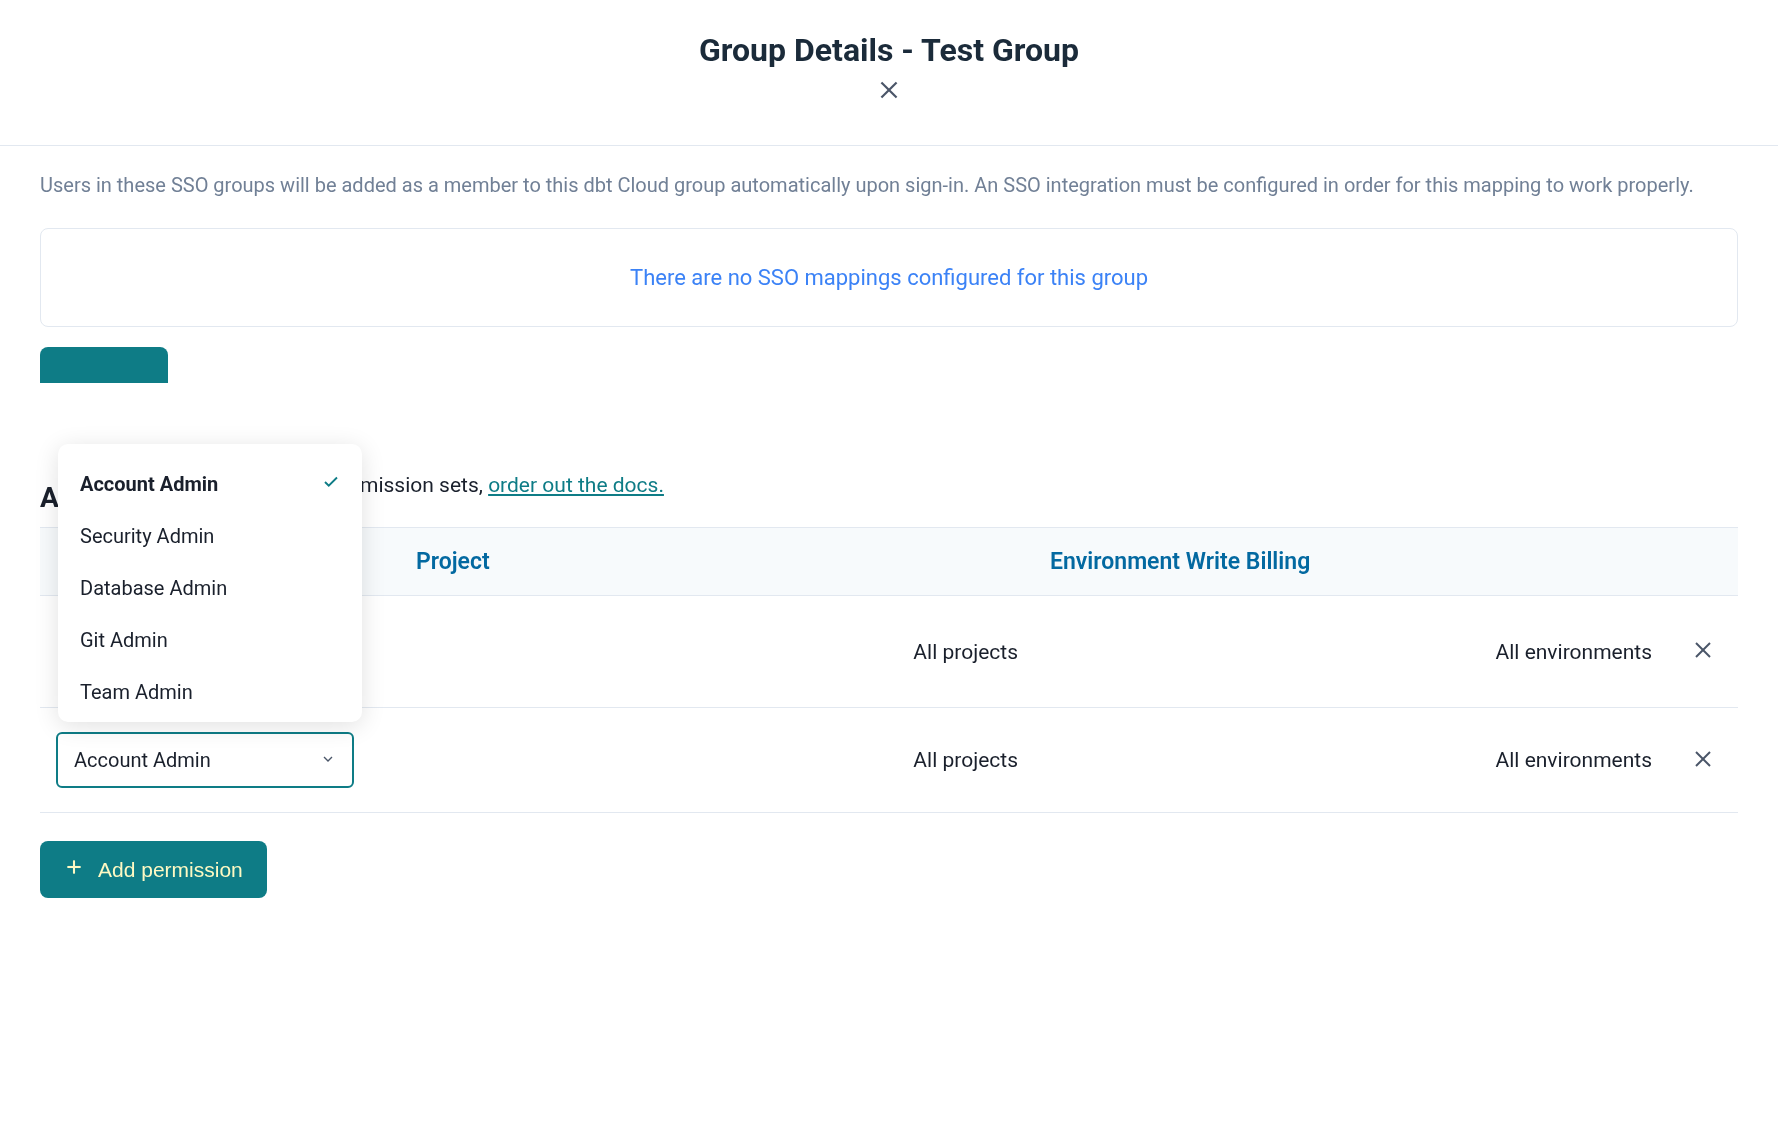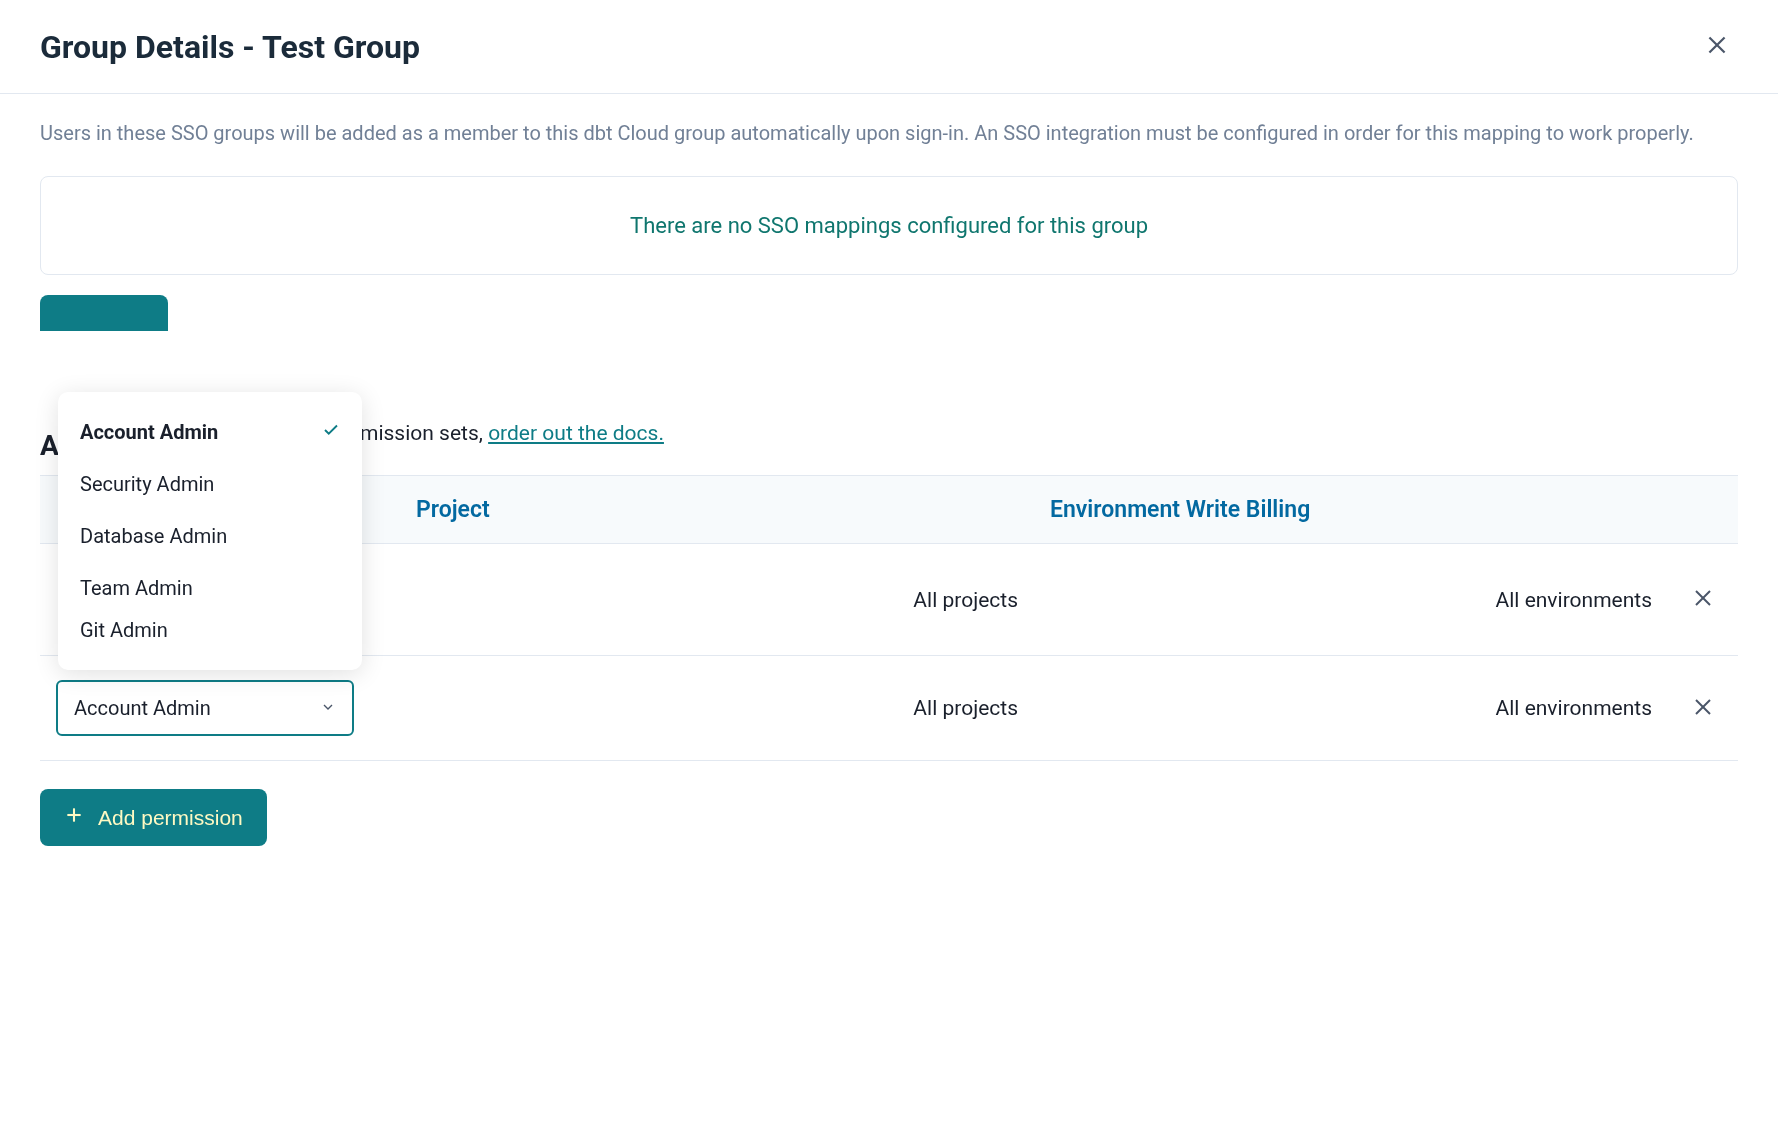--- a/index.html
+++ b/index.html
@@ -1,24 +1,24 @@
 <!DOCTYPE html>
 <html><head>
   <meta charset="utf-8">
   <style>
     * { margin: 0; padding: 0; box-sizing: border-box; }
     body { font-family: -apple-system, BlinkMacSystemFont, "Segoe UI", Roboto, sans-serif; color: #1a202c; background: #fff; }
     .modal { width: 100%; max-width: 1778px; }
-    .modal-header { display: flex; justify-content: space-between; align-items: center; padding: 24px 40px; border-bottom: 1px solid #e2e8f0; }
+    .modal-header { display: flex; justify-content: space-between; align-items: center; padding: 31px 40px; border-bottom: 1px solid #e2e8f0; flex-direction: column; }
     .modal-title { font-size: 32px; font-weight: 700; color: #1b2b3a; }
     .close-btn { background: none; border: none; cursor: pointer; padding: 8px; color: #4a5568; }
     .close-btn svg { width: 26px; height: 26px; stroke-width: 2; }
     .modal-body { padding: 24px 40px 40px 40px; position: relative; }
     .description { font-size: 20px; color: #718096; line-height: 1.5; margin-bottom: 28px; }
-    .empty-box { border: 1px solid #e2e8f0; border-radius: 8px; padding: 36px; text-align: center; font-size: 22px; color: #0f766e; margin-bottom: 20px; }
+    .empty-box { border: 1px solid #e2e8f0; border-radius: 8px; padding: 36px; text-align: center; font-size: 22px; color: #3b82f6; margin-bottom: 20px; }
     .teal-btn-stub { background: #0e7c86; border-radius: 8px 8px 0 0; height: 36px; width: 128px; }
     .section-letter { font-size: 28px; font-weight: 700; color: #1a202c; margin-top: 60px; }
     .docs-line { font-size: 21px; color: #1a202c; margin-top: 38px; margin-bottom: 30px; }
     .docs-line a { color: #0e7c86; text-decoration: underline; }
     .row-del-btn { background: none; border: none; cursor: pointer; color: #4a5568; padding: 6px; }
     .row-del-btn svg { width: 24px; height: 24px; stroke-width: 2; }
     .select-box { display: flex; align-items: center; justify-content: space-between; border: 2px solid #0e7c86; border-radius: 6px; padding: 14px 16px; width: 298px; font-size: 20px; color: #1a202c; cursor: pointer; background: #fff; }
     .select-box .chev { color: #4a5568; }
     .add-perm-btn { display: inline-flex; align-items: center; gap: 14px; background: #0e7c86; color: #fef9c3; border: none; border-radius: 8px; padding: 16px 24px; font-size: 21px; font-weight: 500; cursor: pointer; margin-top: 28px; }
     .add-perm-btn svg { width: 20px; height: 20px; stroke-width: 2.5; }
@@ -75,25 +75,25 @@
               <polyline points="4 12 9 17 20 6"></polyline>
             </svg>
         </span>
       </div>
       <div class="dropdown-item">
         <span>Security Admin</span>
       </div>
       <div class="dropdown-item">
         <span>Database Admin</span>
       </div>
+      <div class="dropdown-item">
+        <span>Git Admin</span>
+      </div>
       <div class="dropdown-item last-cut">
         <span>Team Admin</span>
-      </div>
-      <div class="dropdown-item">
-        <span>Git Admin</span>
       </div>
     </div>
 
     
     <div style="height: 90px;"></div>
 
     <div class="docs-line" style="margin-left:320px; margin-top:0;">
       <span>mission sets, </span><a href="#">order out the docs.</a>
     </div>
 

